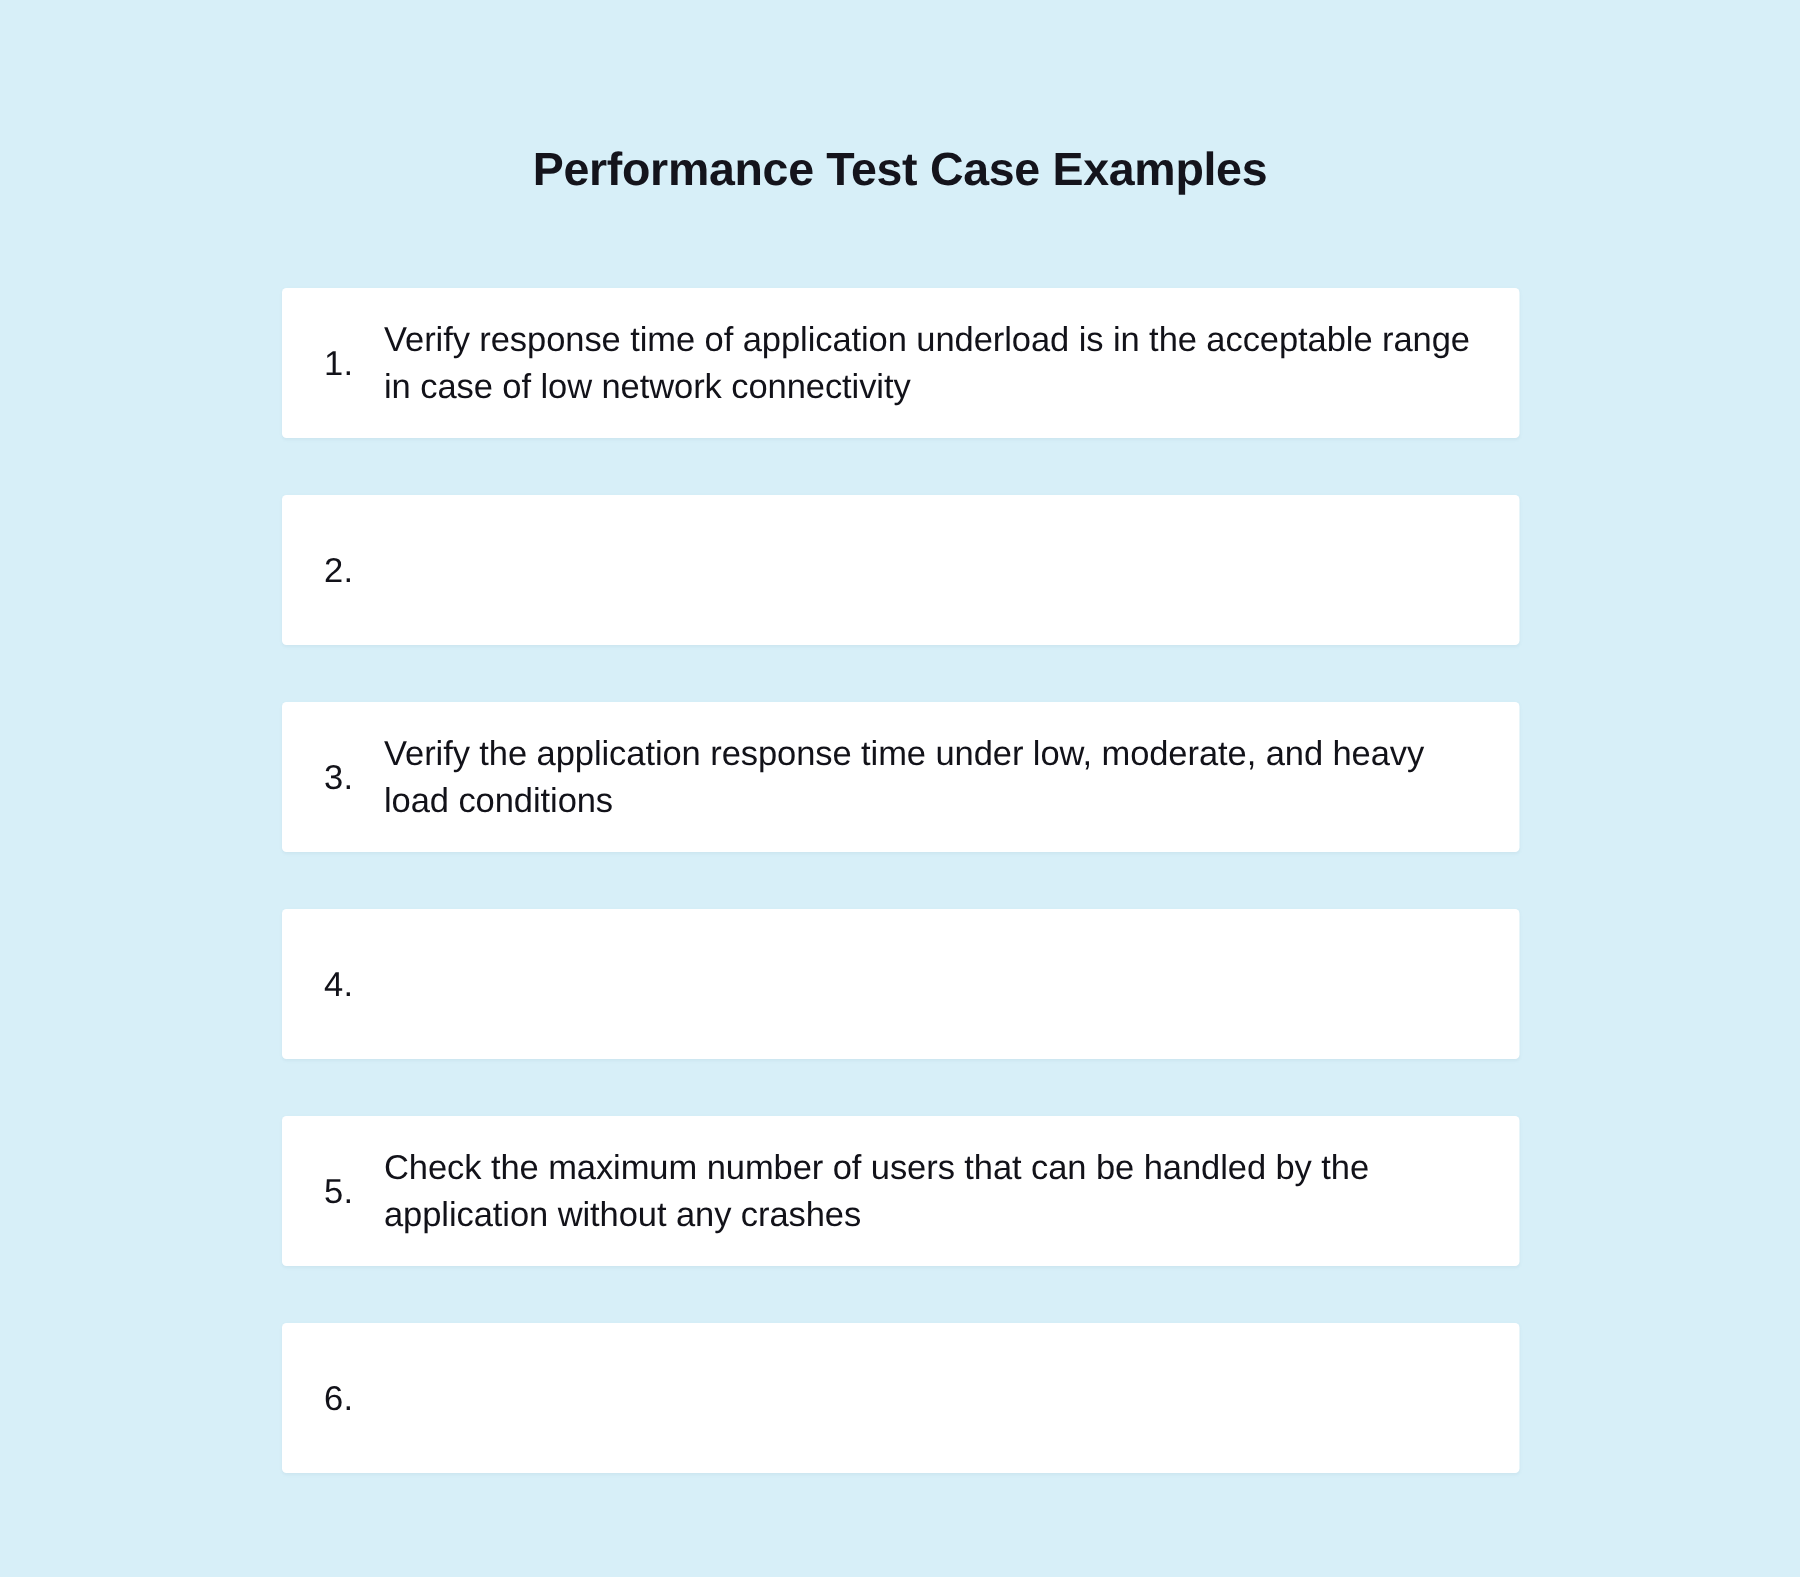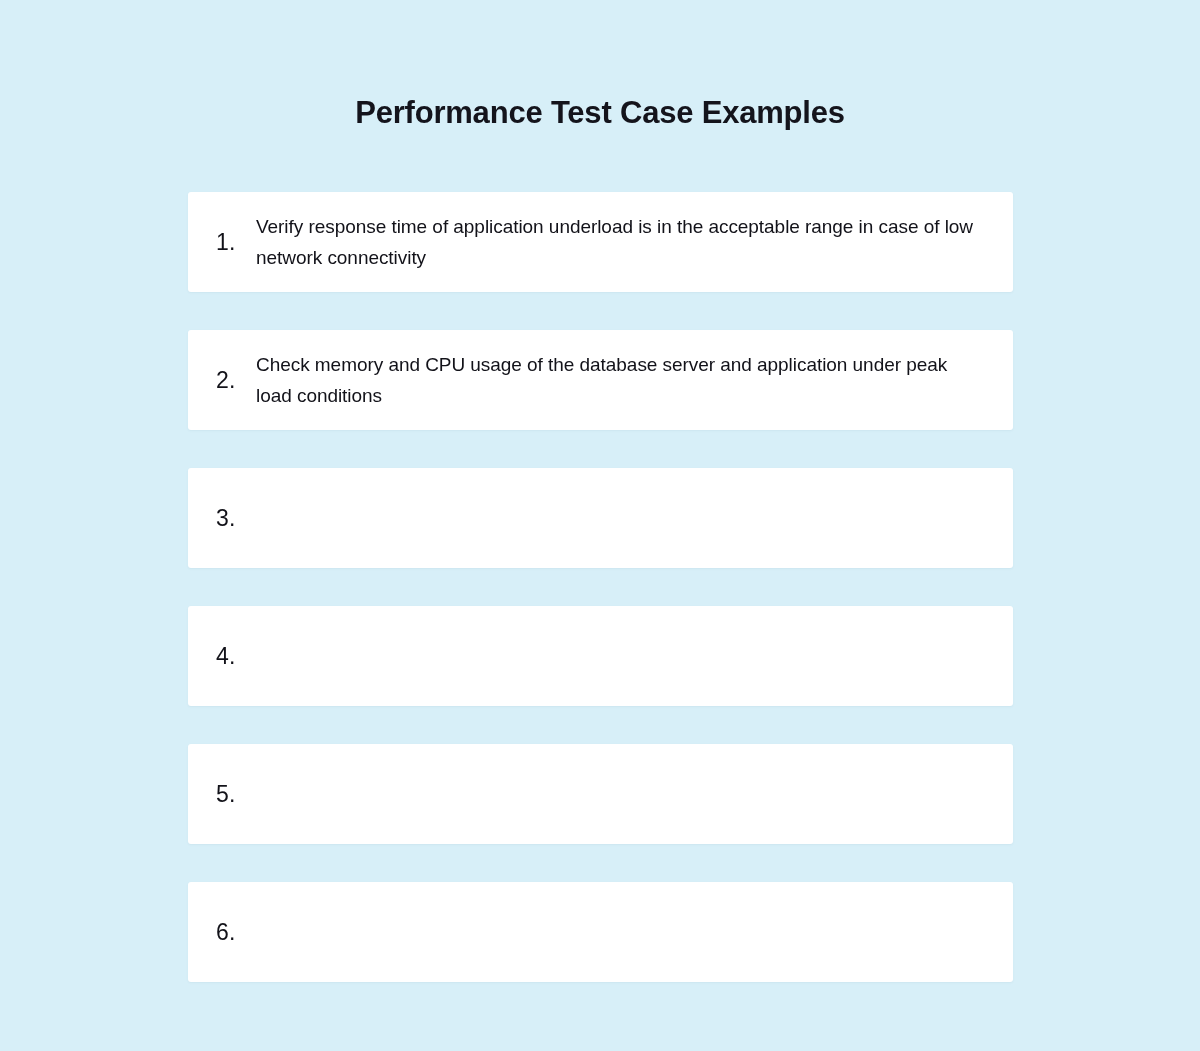--- a/index.html
+++ b/index.html
@@ -71,21 +71,21 @@
     color: #121219;
     line-height: 31px;
     text-align: left;
     letter-spacing: 0.2px;
   }
 
   .card-text {
     flex: 1 1 auto;
     margin-left: 0px;
     margin-right: 26px;
-    font-size: 19px;
+    font-size: 23px;
     font-weight: 400;
     color: #121219;
     line-height: 31px;
     letter-spacing: -0.05px;
   }
 </style>
 </head>
 <body>
 
 <div class="page">
@@ -94,33 +94,34 @@
 
   <ol class="card-list">
 
     <li class="card">
       <span class="card-number">1.</span>
       <span class="card-text">Verify response time of application underload is in the acceptable range in case of low network connectivity</span>
     </li>
 
     <li class="card">
       <span class="card-number">2.</span>
-      <span class="card-text">Check memory and CPU usage of the database server and application under peak load conditions</span>
     </li>
 
     <li class="card">
       <span class="card-number">3.</span>
+      <span class="card-text">Verify the application response time under low, moderate, and heavy load conditions</span>
     </li>
 
     <li class="card">
       <span class="card-number">4.</span>
     </li>
 
     <li class="card">
       <span class="card-number">5.</span>
+      <span class="card-text">Check the maximum number of users that can be handled by the application without any crashes</span>
     </li>
 
     <li class="card">
       <span class="card-number">6.</span>
     </li>
 
   </ol>
 
 </div>
 

